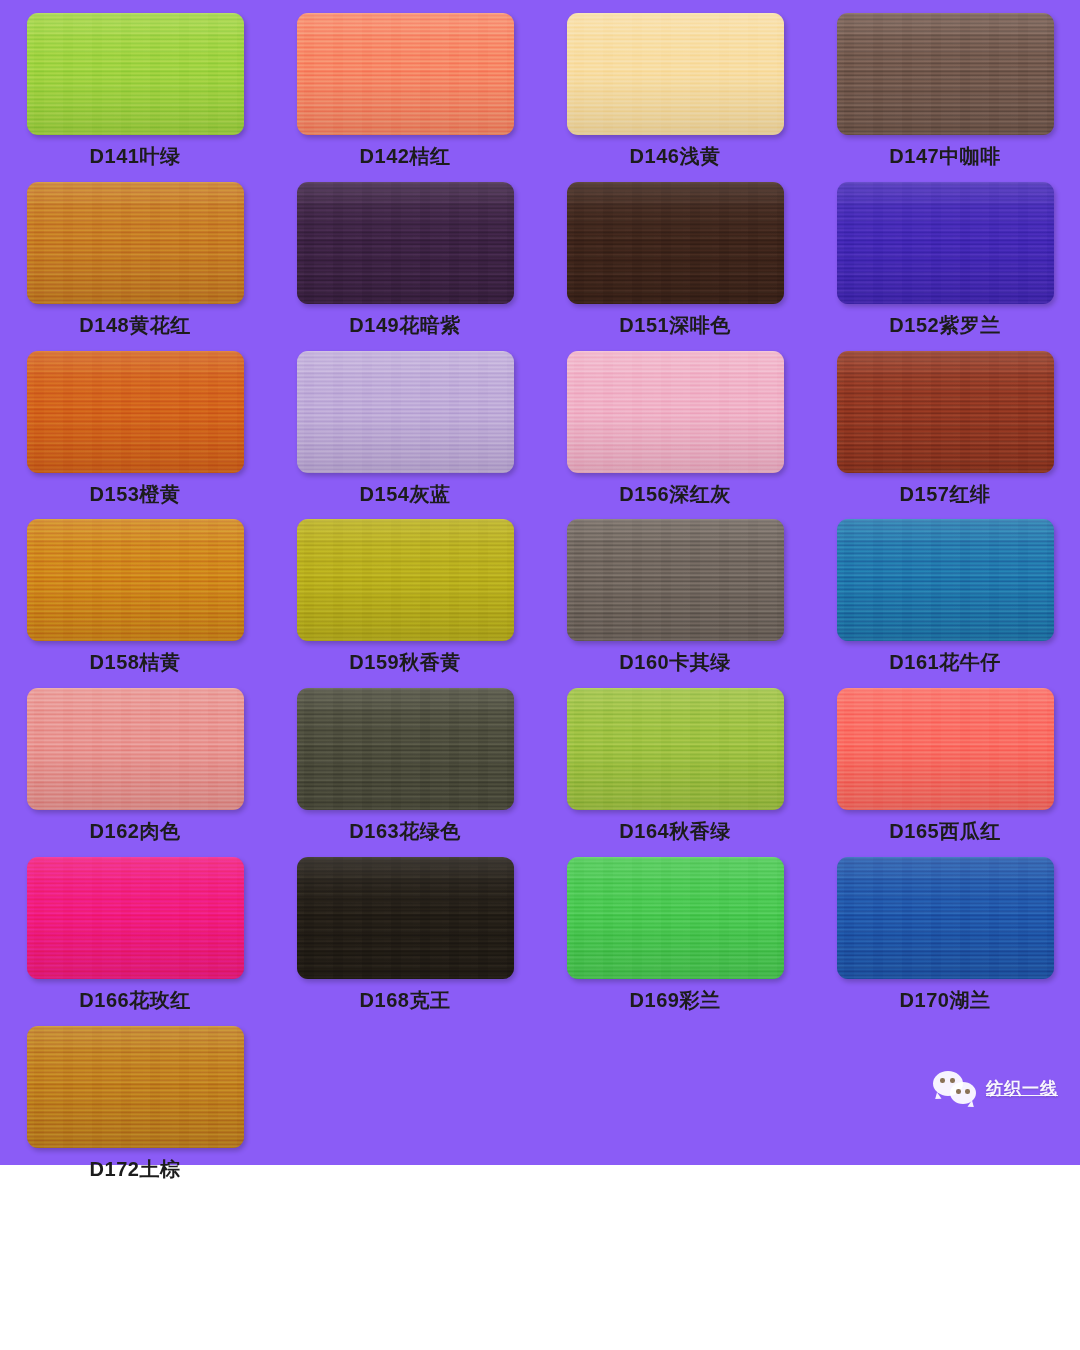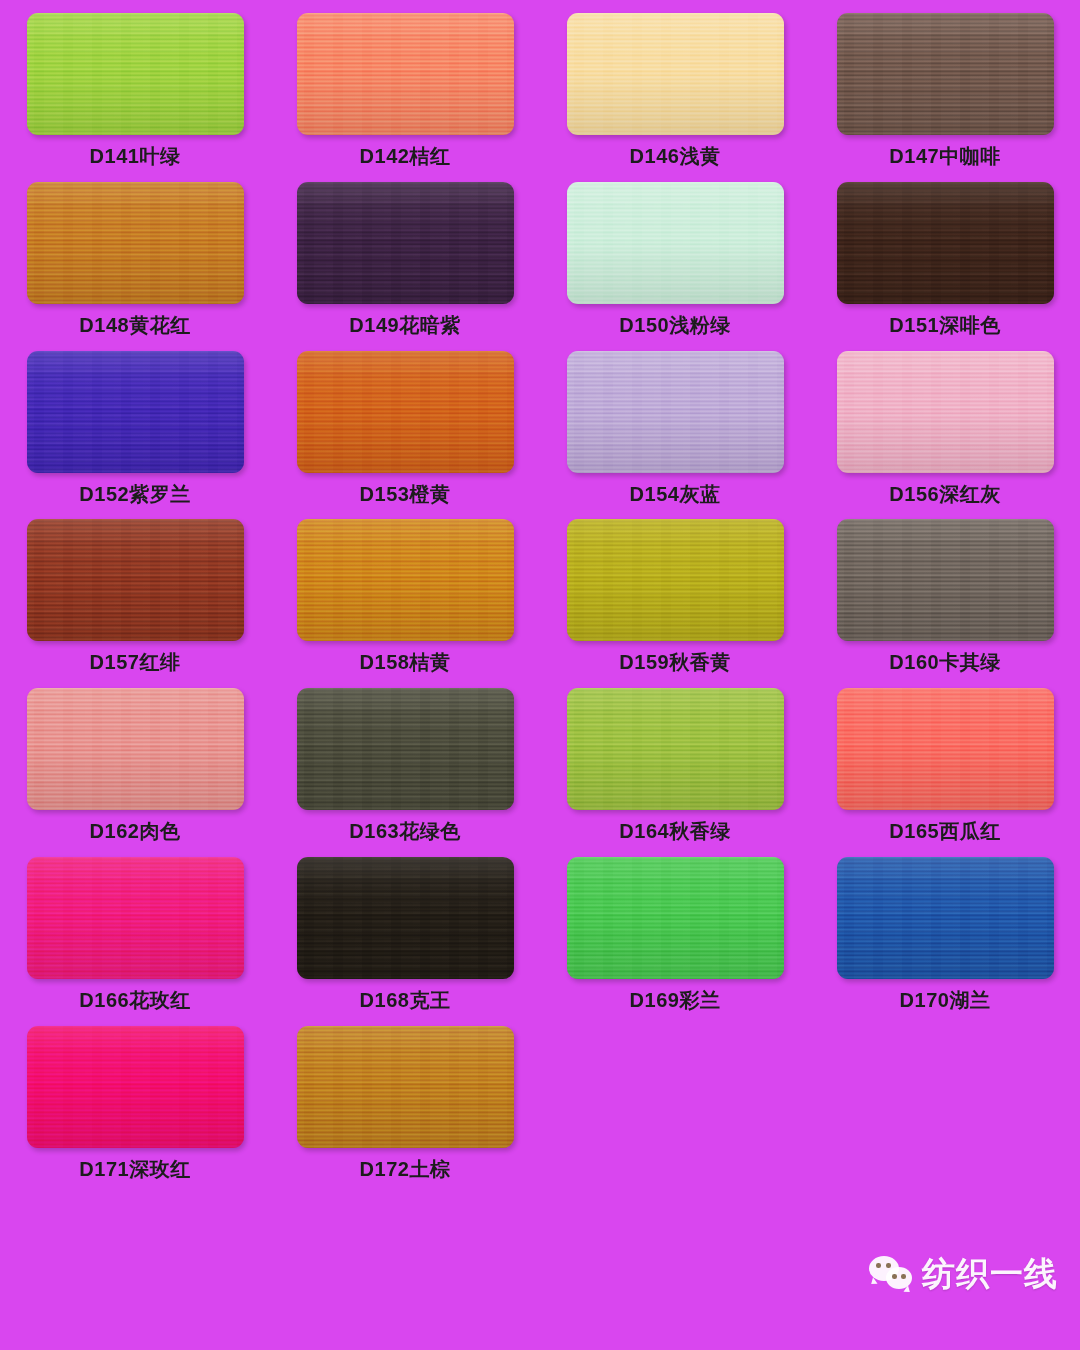--- a/index.html
+++ b/index.html
@@ -11,22 +11,22 @@
     width: 1080px;
     height: 1350px;
     font-family: "Liberation Sans", "DejaVu Sans", sans-serif;
     overflow: hidden;
     position: relative;
   }
 
   #sheet {
     position: relative;
     width: 1080px;
-    height: 1350px;
-    background: #d946ef;
+    height: 1165px;
+    background: #8b5cf6;
   }
 
   .grid {
     display: grid;
     grid-template-columns: repeat(4, 270px);
     grid-template-rows: repeat(8, 168.75px);
     width: 1080px;
     height: 1350px;
   }
 
@@ -172,27 +172,28 @@
     border-bottom: 2px solid transparent;
     transform: rotate(-15deg);
   }
   .dot {
     position: absolute;
     width: 4.5px; height: 4.5px;
     border-radius: 50%;
     background: #8a7256;
   }
   .wm-text {
-    font-size: 33px;
+    font-size: 17px;
     font-weight: 700;
     color: rgba(255,255,255,0.95);
     letter-spacing: 1px;
     line-height: 1;
     white-space: nowrap;
     text-shadow: 0 1px 2px rgba(0,0,0,0.18);
+    text-decoration: underline;
   }
 </style>
 </head>
 <body>
 
 <div id="sheet">
   <div class="grid" id="grid">
       <div class="cell">
         <div class="swatch" style="background-color: rgb(158, 210, 63);">
           <span class="fib"></span>
@@ -235,28 +236,20 @@
       </div>
       <div class="cell">
         <div class="swatch" style="background-color: rgb(59, 33, 66);">
           <span class="fib"></span>
           <span class="fib2"></span>
           <span class="sheen"></span>
         </div>
         <div class="label">D149花暗紫</div>
       </div>
       <div class="cell">
-        <div class="swatch" style="background-color: rgb(205, 238, 219);">
-          <span class="fib"></span>
-          <span class="fib2"></span>
-          <span class="sheen"></span>
-        </div>
-        <div class="label">D150浅粉绿</div>
-      </div>
-      <div class="cell">
         <div class="swatch" style="background-color: rgb(60, 35, 25);">
           <span class="fib"></span>
           <span class="fib2"></span>
           <span class="sheen"></span>
         </div>
         <div class="label">D151深啡色</div>
       </div>
       <div class="cell">
         <div class="swatch" style="background-color: rgb(66, 39, 180);">
           <span class="fib"></span>
@@ -315,20 +308,28 @@
       </div>
       <div class="cell">
         <div class="swatch" style="background-color: rgb(109, 99, 91);">
           <span class="fib"></span>
           <span class="fib2"></span>
           <span class="sheen"></span>
         </div>
         <div class="label">D160卡其绿</div>
       </div>
       <div class="cell">
+        <div class="swatch" style="background-color: rgb(31, 116, 170);">
+          <span class="fib"></span>
+          <span class="fib2"></span>
+          <span class="sheen"></span>
+        </div>
+        <div class="label">D161花牛仔</div>
+      </div>
+      <div class="cell">
         <div class="swatch" style="background-color: rgb(232, 146, 142);">
           <span class="fib"></span>
           <span class="fib2"></span>
           <span class="sheen"></span>
         </div>
         <div class="label">D162肉色</div>
       </div>
       <div class="cell">
         <div class="swatch speck" style="background-color: rgb(74, 74, 58);">
           <span class="fib"></span>
@@ -377,28 +378,20 @@
         </div>
         <div class="label">D169彩兰</div>
       </div>
       <div class="cell">
         <div class="swatch" style="background-color: rgb(31, 85, 168);">
           <span class="fib"></span>
           <span class="fib2"></span>
           <span class="sheen"></span>
         </div>
         <div class="label">D170湖兰</div>
-      </div>
-      <div class="cell">
-        <div class="swatch" style="background-color: rgb(243, 13, 110);">
-          <span class="fib"></span>
-          <span class="fib2"></span>
-          <span class="sheen"></span>
-        </div>
-        <div class="label">D171深玫红</div>
       </div>
       <div class="cell">
         <div class="swatch" style="background-color: rgb(191, 125, 30);">
           <span class="fib"></span>
           <span class="fib2"></span>
           <span class="sheen"></span>
         </div>
         <div class="label">D172土棕</div>
       </div>
     </div>

